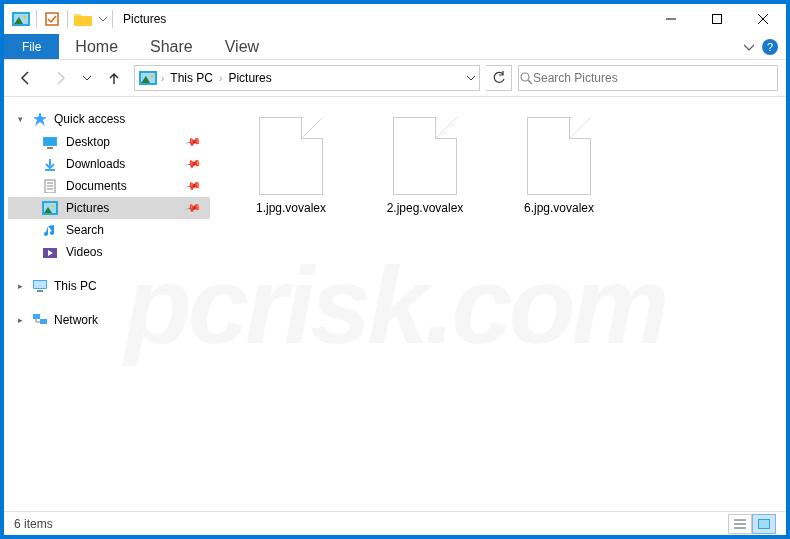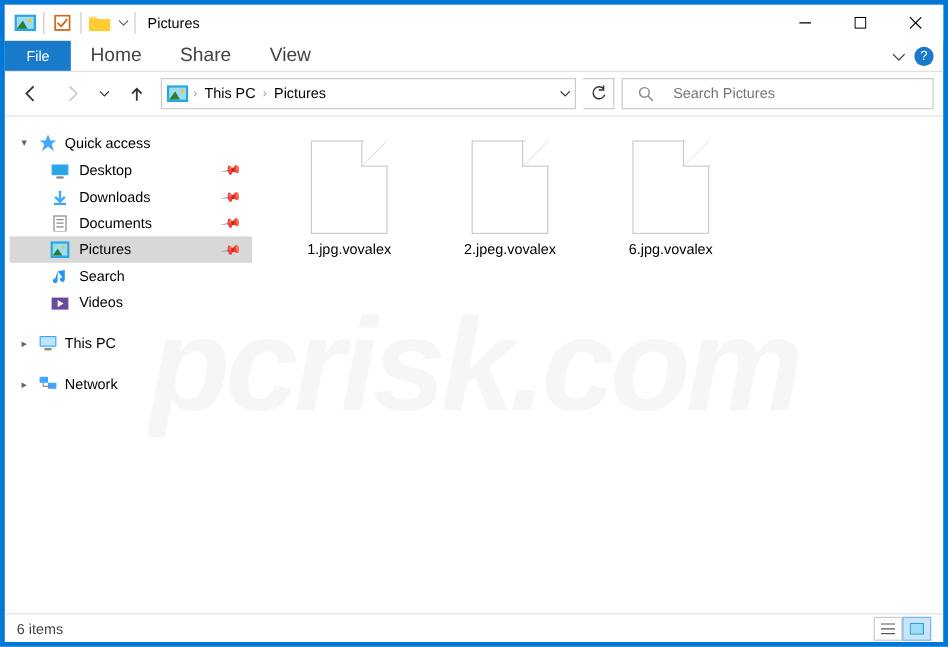--- a/index.html
+++ b/index.html
@@ -19,21 +19,21 @@
 .ribbon-right { flex: 1; display: flex; justify-content: flex-end; align-items: center; padding-right: 8px; gap: 8px; }
 .help-icon { width: 16px; height: 16px; border-radius: 50%; background: #1979ca; color: #fff; font-size: 11px; display: flex; align-items: center; justify-content: center; cursor: pointer; }
 .navbar { height: 36px; display: flex; align-items: center; padding: 0 8px; gap: 6px; }
 .nav-btn { width: 28px; height: 28px; display: flex; align-items: center; justify-content: center; cursor: pointer; color: #555; }
 .nav-btn.disabled { color: #ccc; }
 .breadcrumb { flex: 1; height: 26px; border: 1px solid #ccc; display: flex; align-items: center; padding: 0 4px; gap: 4px; font-size: 12px; }
 .bc-icon { width: 18px; height: 14px; }
 .bc-seg { cursor: pointer; padding: 0 2px; }
 .bc-sep { color: #999; font-size: 10px; }
 .refresh-btn { width: 26px; height: 26px; border: 1px solid #ccc; border-left: none; display: flex; align-items: center; justify-content: center; cursor: pointer; }
-.searchbox { width: 260px; height: 26px; border: 1px solid #ccc; display: flex; align-items: center; padding: 0 12px; gap: 16px; color: #888; font-size: 12px; }
+.searchbox { width: 260px; height: 26px; border: 1px solid #ccc; display: flex; align-items: center; padding: 0 0; gap: 0; color: #888; font-size: 12px; }
 .searchbox input { border: none; outline: none; flex: 1; font-size: 12px; color: #333; }
 .content { flex: 1; display: flex; border-top: 1px solid #e1e1e1; position: relative; overflow: hidden; }
 .watermark { position: absolute; inset: 0; display:flex; align-items:center; justify-content:center; pointer-events:none; font-size: 110px; font-weight: 600; color: rgba(0,0,0,0.035); font-style: italic; letter-spacing: -4px; }
 .sidebar { width: 210px; padding: 10px 4px; overflow-y: auto; }
 .side-group { margin-bottom: 12px; }
 .side-heading { display: flex; align-items: center; gap: 6px; padding: 4px 10px; font-size: 12px; cursor: pointer; }
 .side-heading .caret { font-size: 9px; color: #666; width: 8px; }
 .side-item { display: flex; align-items: center; gap: 8px; padding: 4px 10px 4px 34px; font-size: 12px; cursor: pointer; position: relative; }
 .side-item.selected { background: #d8d8d8; }
 .pin { position: absolute; right: 10px; color: #777; transform: rotate(35deg); font-size: 11px; }

